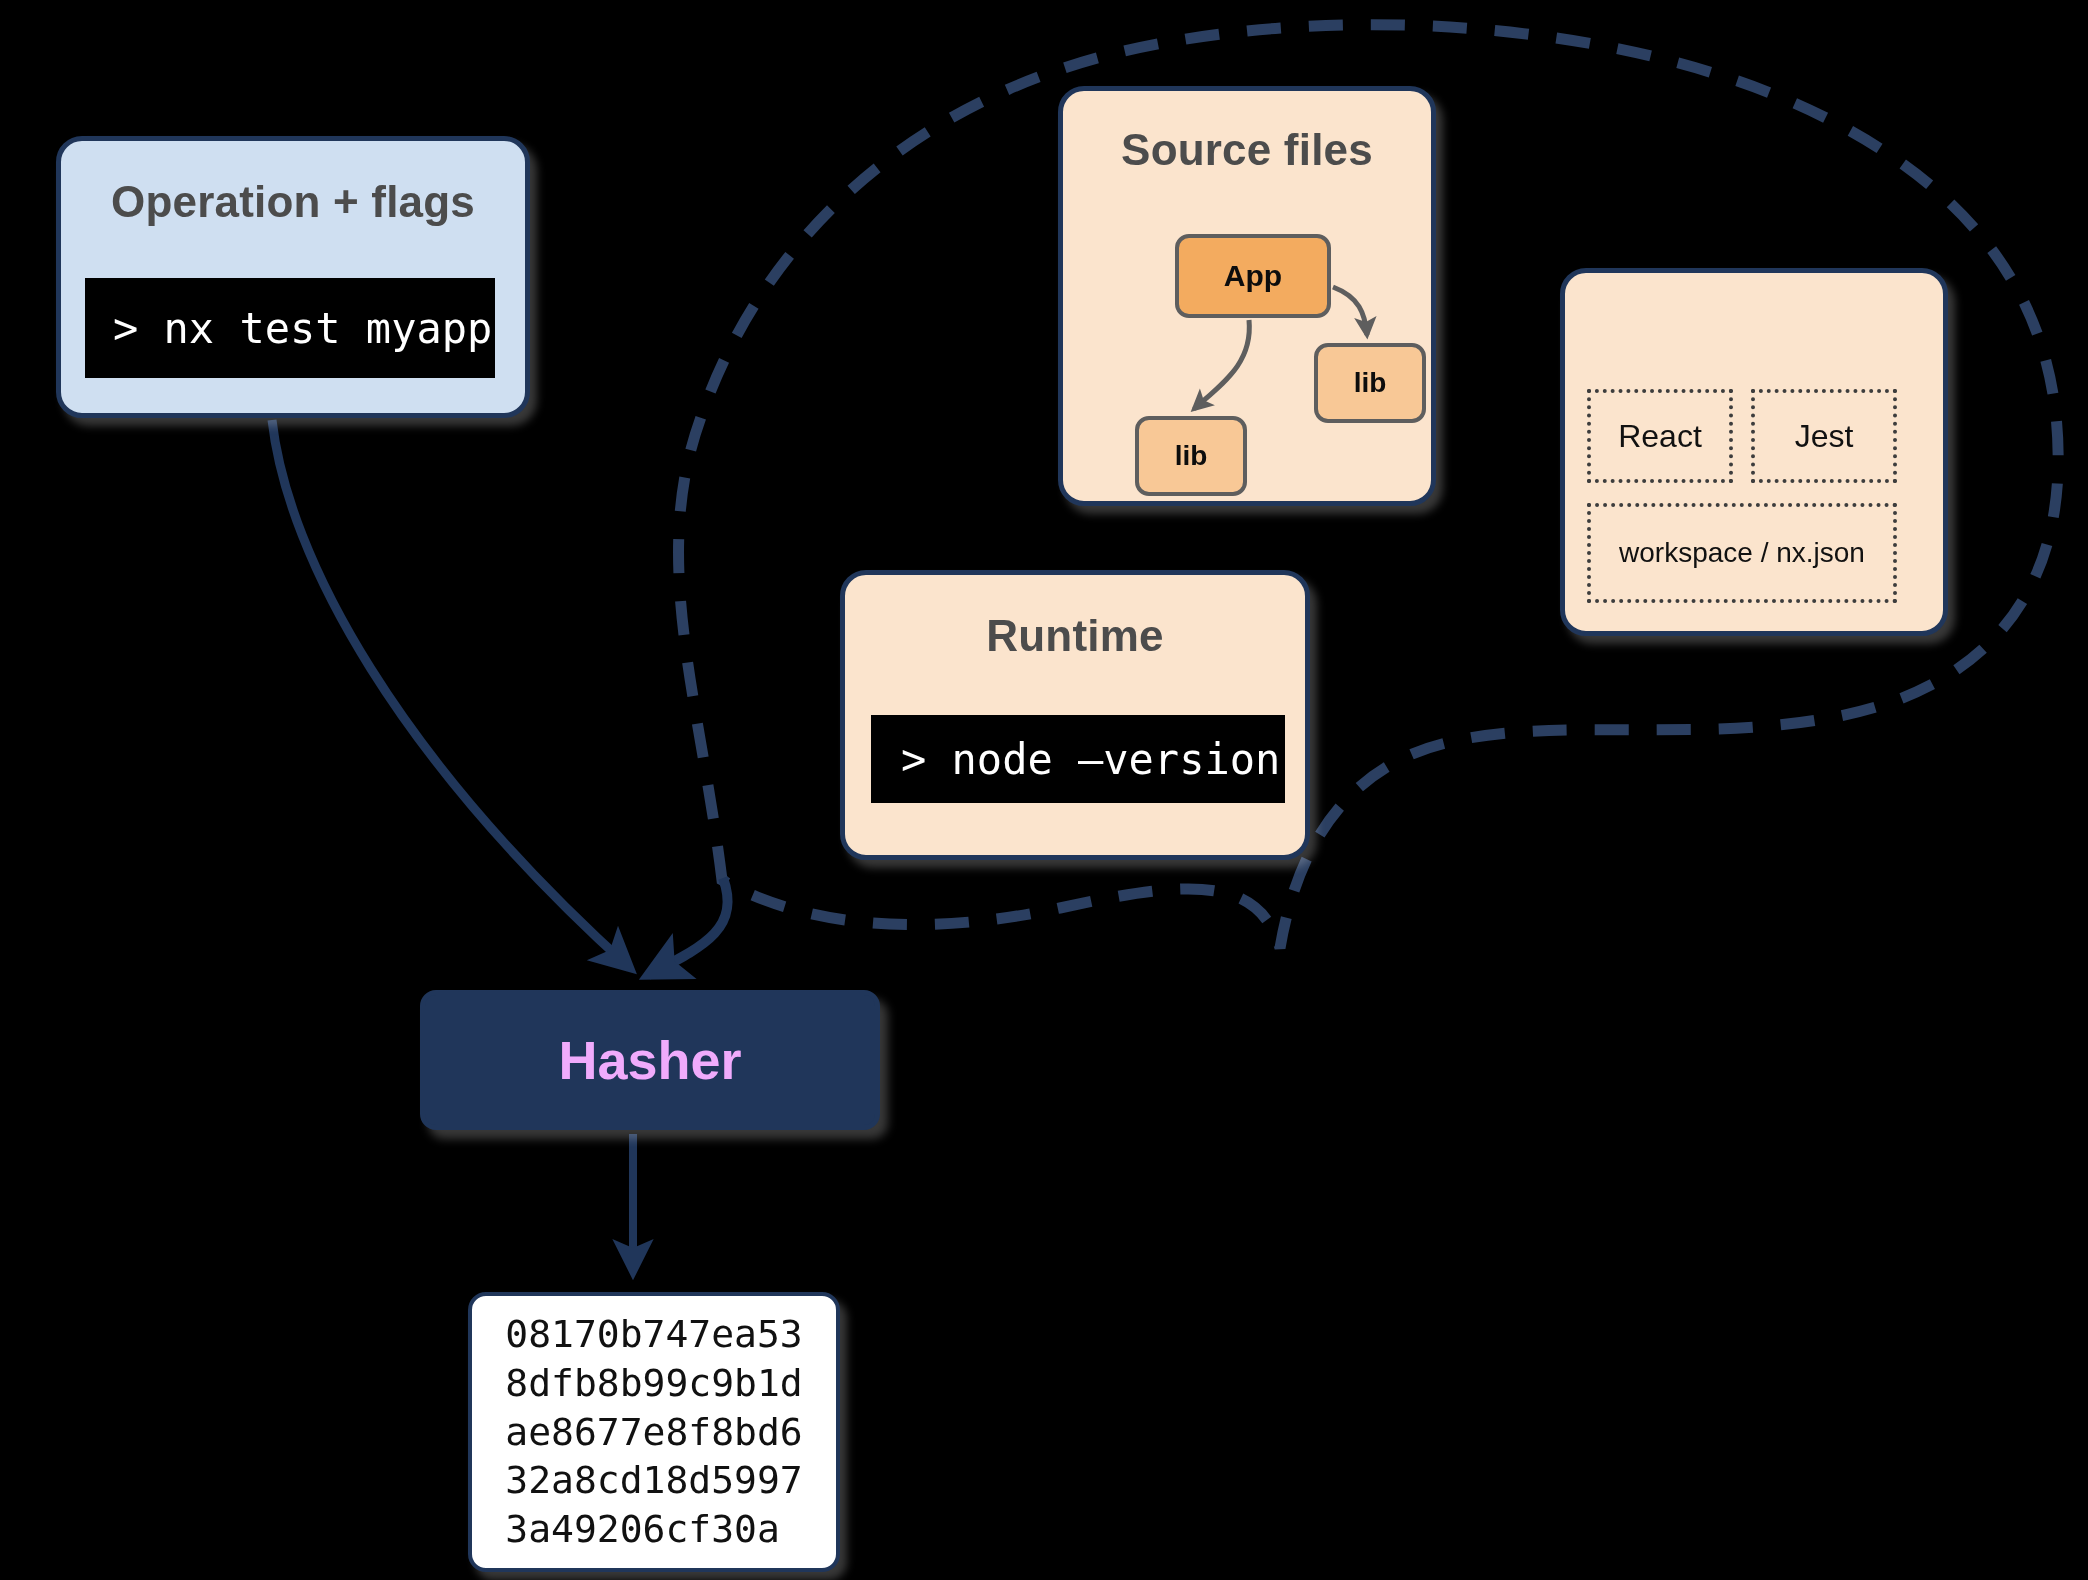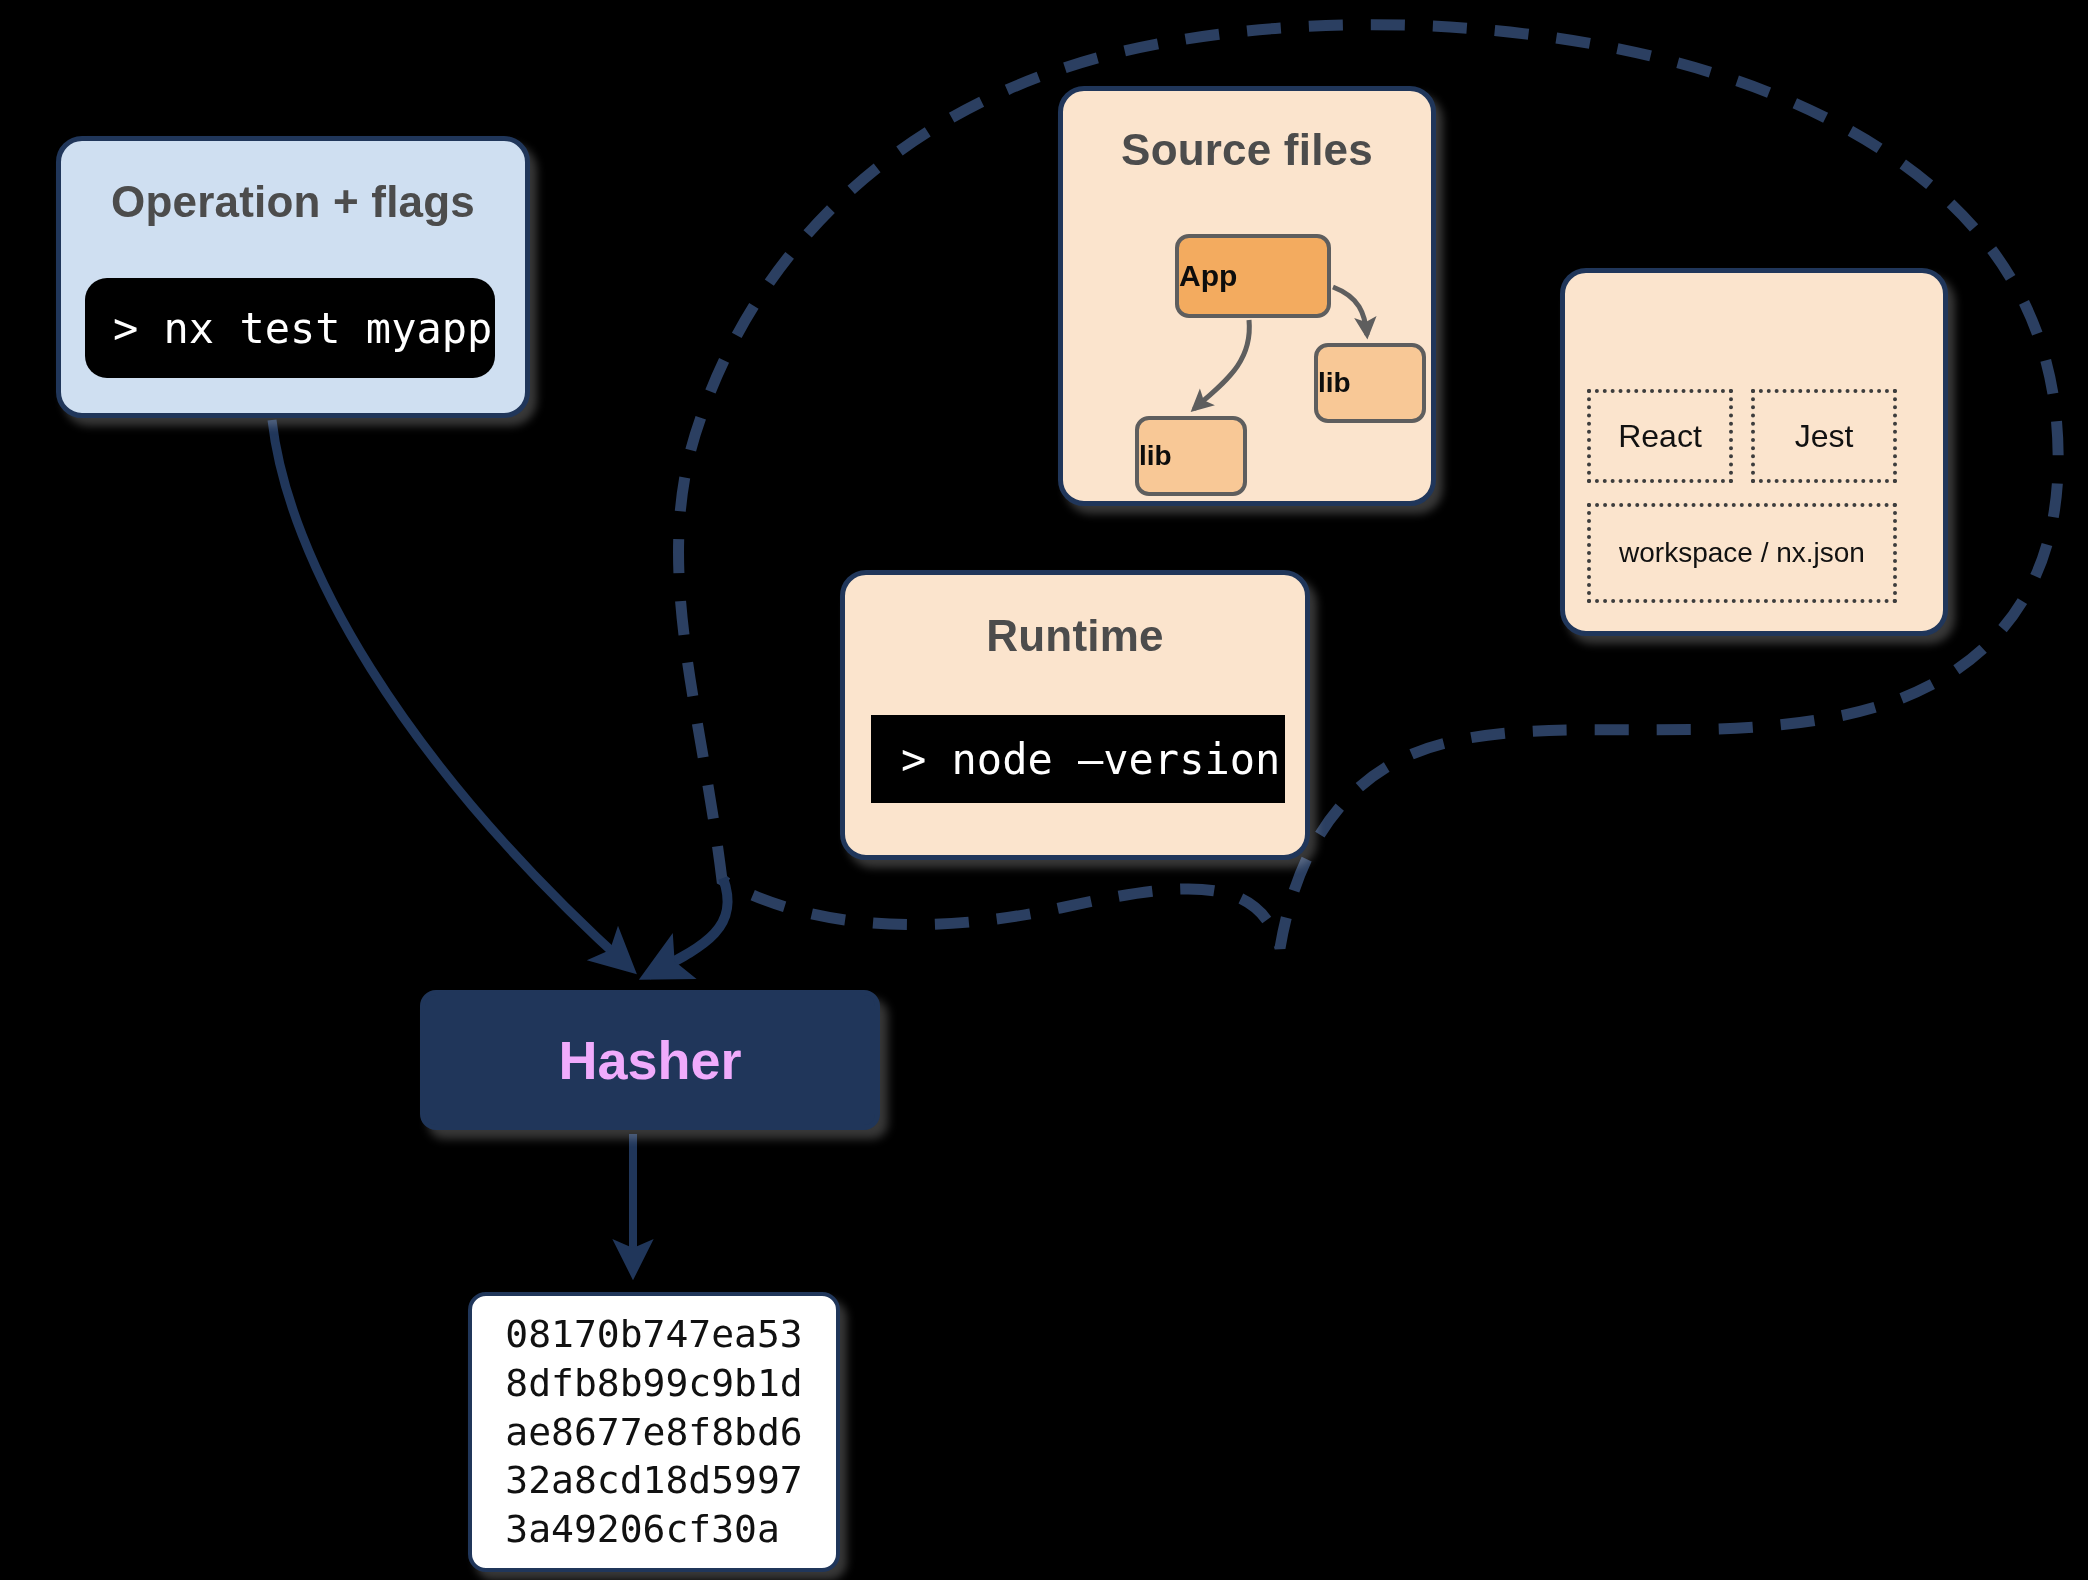--- a/index.html
+++ b/index.html
@@ -44,38 +44,39 @@
     background: #000000;
     display: flex;
     align-items: center;
   }
   .terminal span {
     color: #ffffff;
     font-family: "DejaVu Sans Mono", "Liberation Mono", monospace;
     white-space: pre;
   }
   #op-term {
-    left: 24px; top: 137px; width: 410px; height: 100px; border-radius: 22px;
+    left: 24px; top: 137px; width: 410px; height: 100px;
   }
   #op-term span { font-size: 42px; padding-left: 28px; }
 
   
   #src-card {
     left: 1038px; top: 86px;
     width: 378px; height: 420px;
     background: #fbe4cd;
   }
   #src-title { font-size: 44px; margin-top: 34px; }
   .node {
     position: absolute;
     box-sizing: border-box;
     border: 4px solid #5e5e5e;
     border-radius: 14px;
     display: flex;
     align-items: center;
+    justify-content: center;
     font-weight: bold;
     color: #0d0d0d;
   }
   #node-app { left: 112px; top: 143px; width: 156px; height: 84px;
               background: #f3ab5f; font-size: 30px; }
   #node-lib-right { left: 251px; top: 252px; width: 112px; height: 80px;
               background: #f8c896; font-size: 28px; }
   #node-lib-left { left: 72px; top: 325px; width: 112px; height: 80px;
               background: #f8c896; font-size: 28px; }
   #src-edges { position: absolute; left: 0; top: 0; width: 378px; height: 420px;

